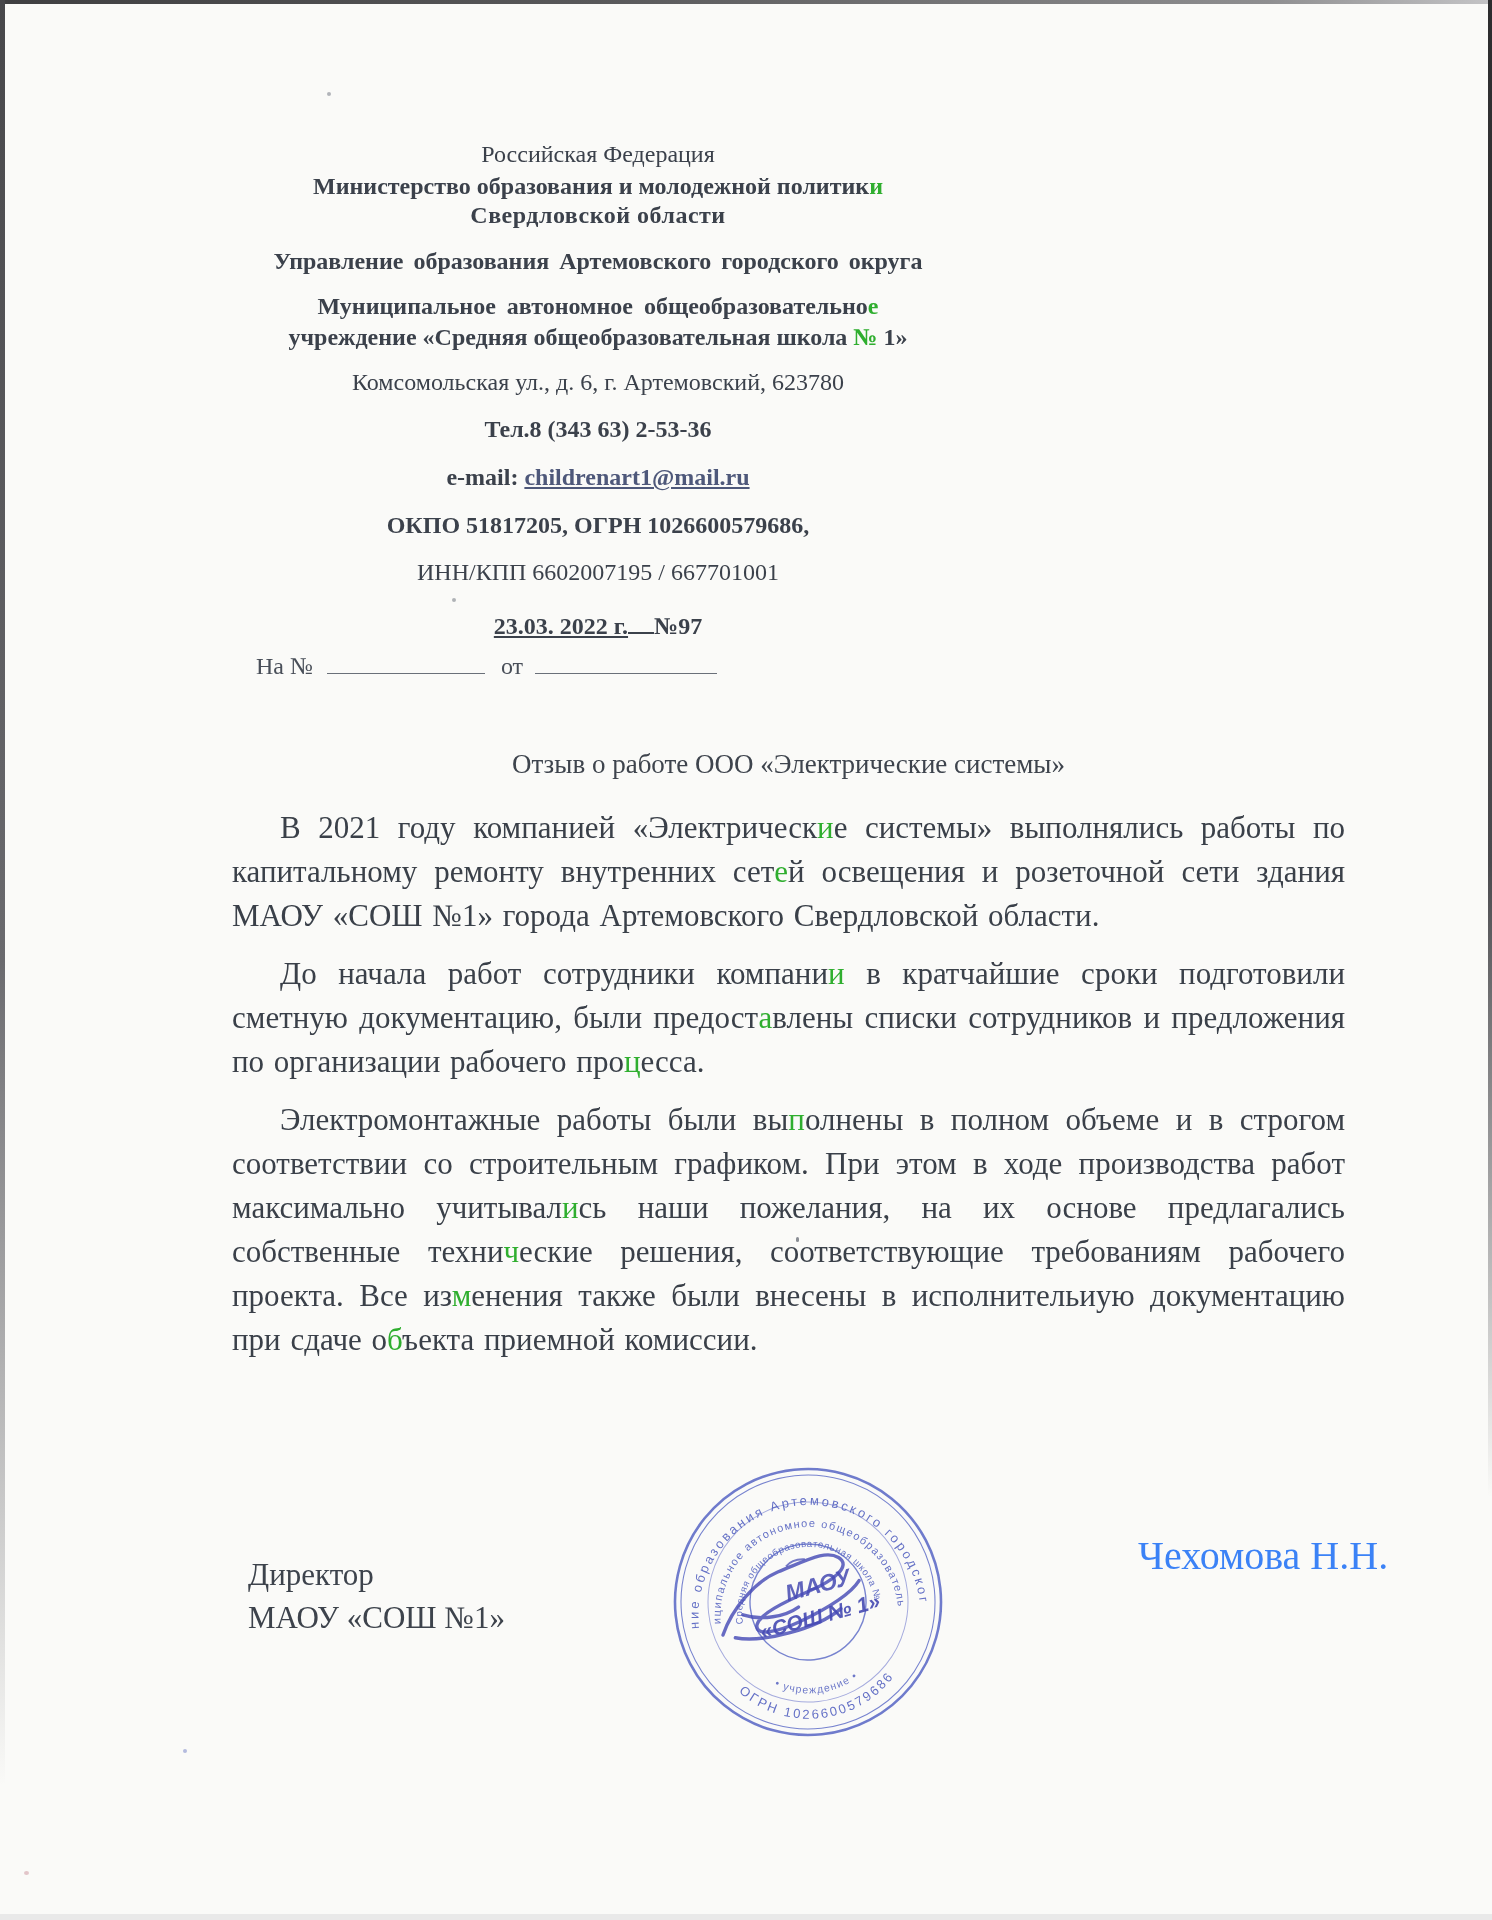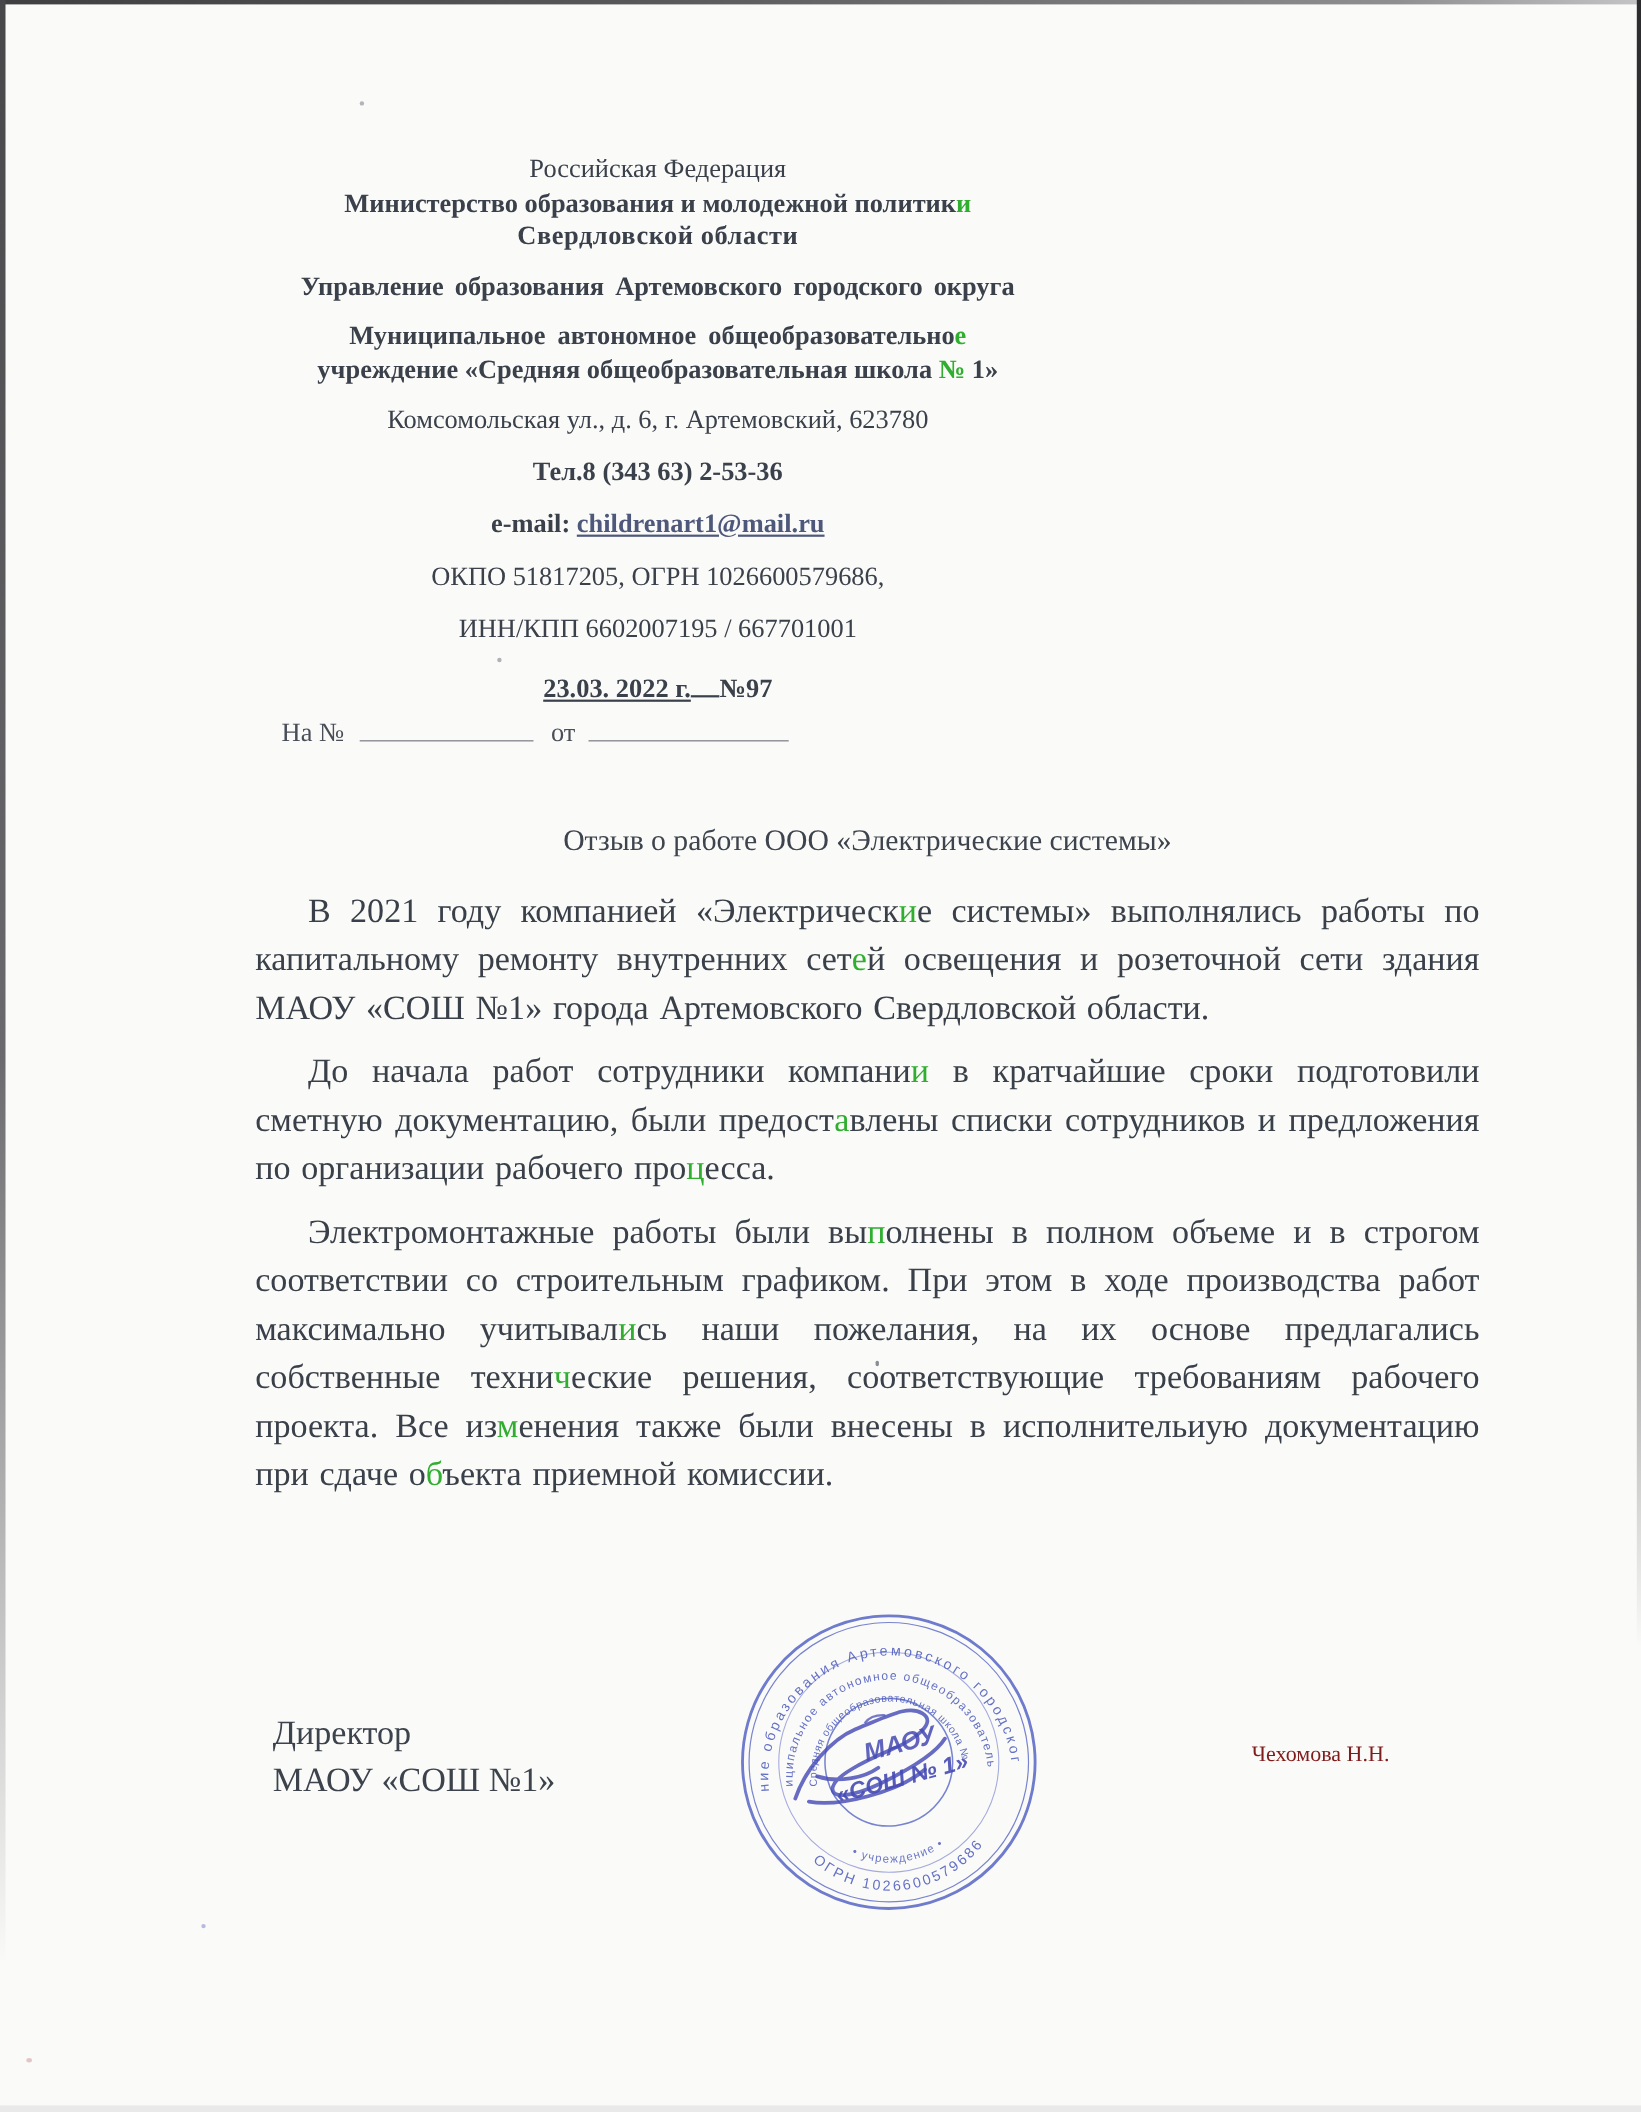--- a/index.html
+++ b/index.html
@@ -27,21 +27,21 @@
     font-size:24px;line-height:29px;white-space:nowrap;color:#3b414b;}
   .lh1{top:0;font-weight:normal;}
   .lh2{top:32px;font-weight:bold;}
   .lh3{top:61px;font-weight:bold;letter-spacing:.5px;}
   .lh4{top:107px;font-weight:bold;word-spacing:4px;}
   .lh5{top:152px;font-weight:bold;word-spacing:5px;}
   .lh6{top:183px;font-weight:bold;}
   .lh7{top:228px;font-weight:normal;}
   .lh8{top:275px;font-weight:bold;}
   .lh9{top:323px;font-weight:bold;}
-  .lh10{top:371px;font-weight:normal;}
+  .lh10{top:371px;font-weight:bold;}
   .lh11{top:418px;font-weight:normal;}
   .lh12{top:468px;font-weight:bold;}
   .email-link{color:#4e587a;text-decoration:underline;font-weight:bold;}
   .date-underlined{text-decoration:underline;text-align:center;}
   .num-gap{display:inline-block;width:26px;border-bottom:2px solid #3b414b;height:24px;vertical-align:baseline;}
 
   .ref-line{position:absolute;left:256px;top:651px;font-size:24px;color:#494f59;white-space:nowrap;}
   .ref-blank{display:inline-block;height:22px;border-bottom:1.5px solid #6a7079;vertical-align:baseline;}
   .ref-blank-1{width:158px;margin-left:14px;margin-right:16px;}
   .ref-blank-2{width:182px;margin-left:12px;}
@@ -49,21 +49,21 @@
   
   .letter-body{position:absolute;left:232px;top:744px;width:1113px;}
   .doc-title{text-align:center;font-size:27px;line-height:40px;margin:0 0 22px 0;
     font-weight:normal;color:#3e444d;}
   .letter-body p{margin:0 0 14px 0;font-size:31px;line-height:44px;
     text-align:justify;text-indent:48px;word-spacing:2px;color:#3a4049;}
   .g{color:#2fae2f;}
 
   
   .sig-left{position:absolute;left:248px;top:1553px;font-size:31px;line-height:43px;color:#3d434c;}
-  .sig-name{position:absolute;left:1138px;top:1584px;font-size:20px;color:#7f1d1d;white-space:nowrap;}
+  .sig-name{position:absolute;left:1138px;top:1532px;font-size:40px;color:#3b82f6;white-space:nowrap;}
 
   
   .stamp{position:absolute;left:664px;top:1458px;width:288px;height:288px;
     transform:rotate(-6deg);opacity:.94;}
   .stamp text{font-family:"Liberation Sans","DejaVu Sans",sans-serif;}
 
   
   .speck{position:absolute;border-radius:50%;}
   .speck1{left:327px;top:92px;width:4px;height:4px;background:#8a8f98;opacity:.65;}
   .speck2{left:452px;top:598px;width:4px;height:4px;background:#7d828b;opacity:.6;}

